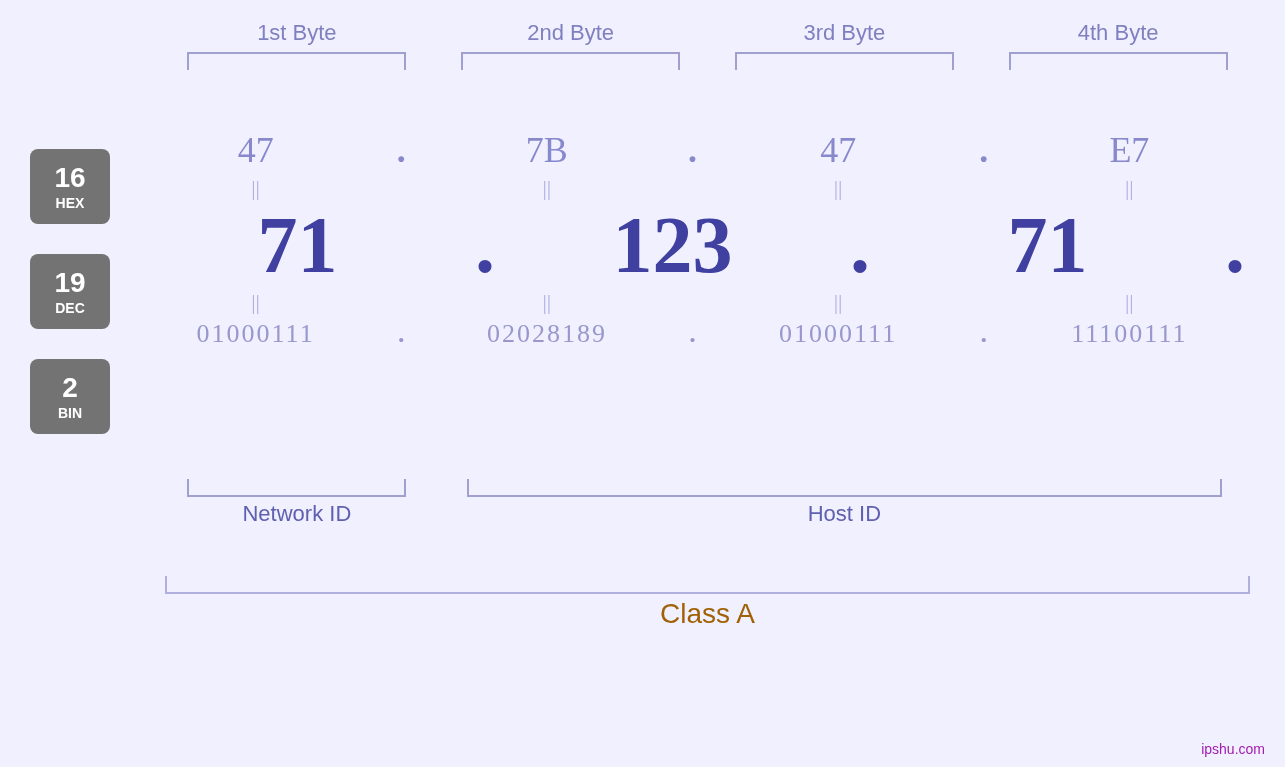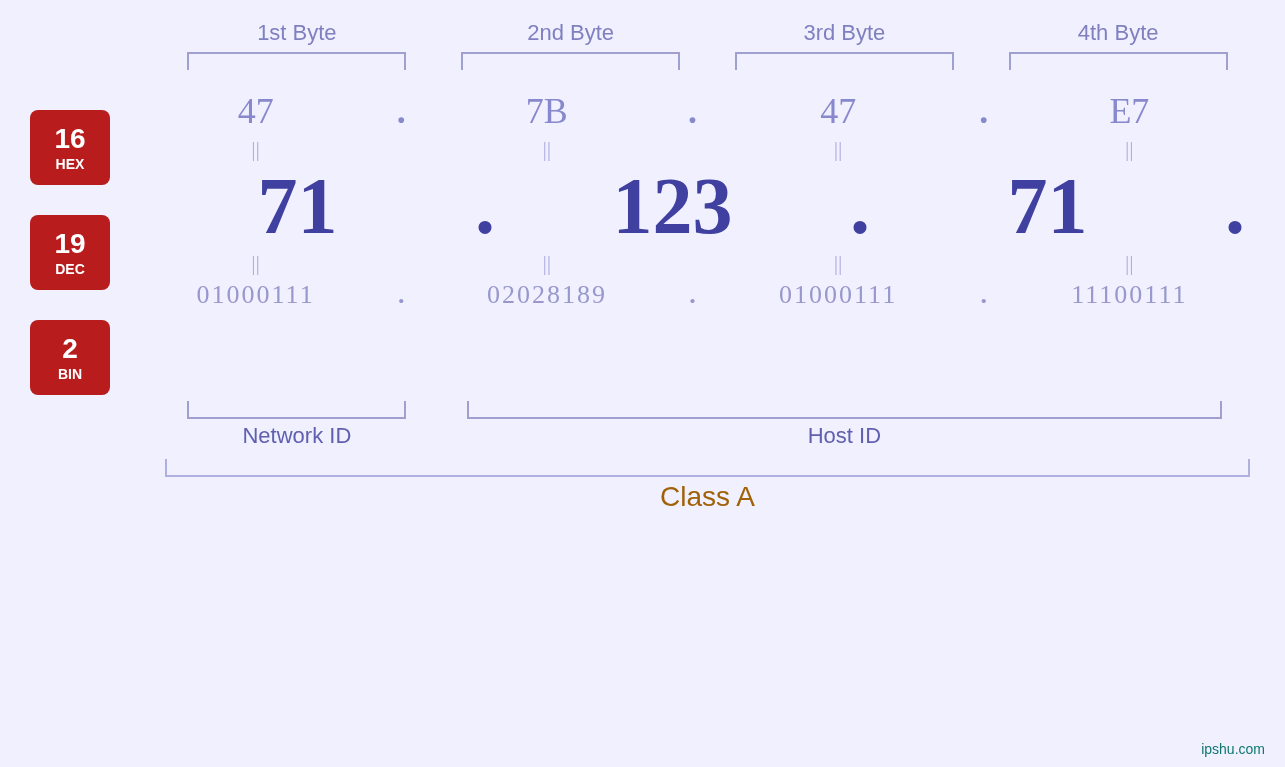--- a/index.html
+++ b/index.html
@@ -14,20 +14,21 @@
     }
 
     .container {
       width: 100%;
       height: 100%;
       display: flex;
       flex-direction: column;
       align-items: center;
       padding: 20px 30px 10px 30px;
       position: relative;
+      gap: 39px;
     }
 
     
     .byte-headers {
       display: flex;
       width: 100%;
       justify-content: center;
       margin-bottom: 10px;
       padding-left: 130px;
     }
@@ -67,21 +68,21 @@
     .base-labels {
       display: flex;
       flex-direction: column;
       gap: 30px;
       margin-right: 20px;
       margin-top: 30px;
       flex-shrink: 0;
     }
 
     .base-badge {
-      background: #b91c1c;
+      background: #737373;
       color: white;
       border-radius: 8px;
       width: 80px;
       height: 75px;
       display: flex;
       flex-direction: column;
       align-items: center;
       justify-content: center;
       font-size: 22px;
       font-weight: bold;
@@ -247,21 +248,21 @@
       font-size: 28px;
       font-weight: 500;
       margin-top: 4px;
     }
 
     
     .watermark {
       position: absolute;
       bottom: 10px;
       right: 20px;
-      color: #0f766e;
+      color: #a21caf;
       font-size: 14px;
     }
   </style>
 </head>
 <body>
 
 <div class="container">
 
   <div class="byte-headers">
     <div class="byte-col">

